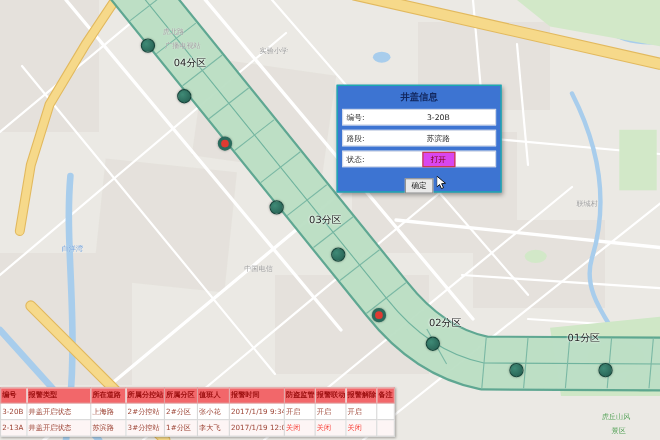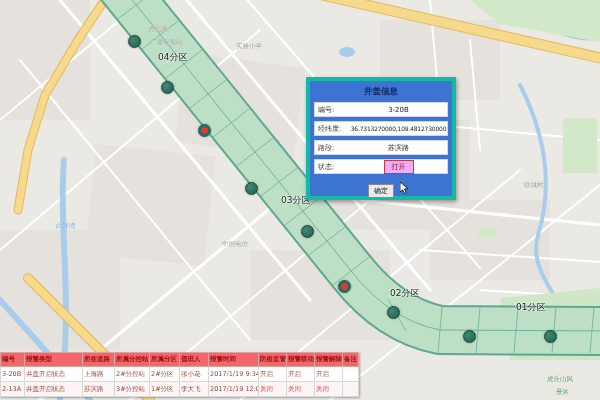--- a/index.html
+++ b/index.html
@@ -9,28 +9,28 @@
   .marker{position:absolute;width:13px;height:13px;border-radius:50%;
     background:radial-gradient(circle at 35% 35%, #3f8a76, #235c4f);
     border:1px solid #16443a;box-sizing:border-box;z-index:5;box-shadow:0 0 2px rgba(0,0,0,.4);}
   .marker.alarm{background:#df3a32;border:3px solid #2b6b5d;}
   
   .district-label{position:absolute;z-index:6;font-size:9px;font-weight:normal;color:#222;
     text-shadow:0 0 2px #fff,0 0 2px #fff;white-space:nowrap;text-align:right;}
   .place-label{position:absolute;z-index:4;font-size:6.5px;white-space:nowrap;text-shadow:0 0 1px #fff;}
   
   #popup{position:absolute;left:306px;top:77px;width:150px;z-index:20;background:#3d74d2;
-    border:4px solid #14b8a6;padding:3px 4px 5px 4px;box-sizing:border-box;box-shadow:1px 2px 4px rgba(0,0,0,.35);}
+    border:1px solid #14b8a6;padding:3px 4px 5px 4px;box-sizing:border-box;box-shadow:1px 2px 4px rgba(0,0,0,.35);}
   #popup .title{text-align:center;color:#12275e;font-weight:bold;font-size:8.5px;padding:2px 0 4px 0;}
   .pfield{background:#fff;border:1px solid #d0d8e8;height:13px;margin-bottom:4px;
     display:flex;align-items:center;font-size:7px;color:#333;}
   .pfield .lbl{width:32px;padding-left:3px;flex:none;}
   .pfield .val{flex:1;text-align:center;color:#222;}
   .pfield .val.small{font-size:6px;letter-spacing:-0.2px;}
-  .badge{display:inline-block;background:#f0abfc;color:#7a0000;font-size:7px;
+  .badge{display:inline-block;background:#d946ef;color:#7a0000;font-size:7px;
     padding:1px 7px;border:1px solid #c93a3a;}
   #confirm-row{text-align:center;position:relative;height:13px;}
   #confirm-btn{display:inline-block;background:#e9e9e9;border:1px solid #8a8a8a;color:#222;
     font-size:7px;padding:1px 5px;cursor:pointer;}
   #cursor-ico{position:absolute;left:86px;top:4px;}
   
   #alarm-table{position:absolute;left:0;top:352px;z-index:15;width:359px;border-collapse:collapse;
     table-layout:fixed;background:#fff;border:1px solid #9a9a9a;box-shadow:1px 1px 2px rgba(0,0,0,.3);}
   #alarm-table th{background:#f2676a;color:#9c0f0f;font-size:6.5px;font-weight:bold;
     border:1px solid #e0a0a0;padding:1px 1px;white-space:nowrap;overflow:hidden;text-align:left;height:11px;}
@@ -153,24 +153,20 @@
       <span class="place-label" style="left: 222px; top: 240px; color: rgb(154, 154, 154);">中国电信</span>
       <span class="place-label" style="left: 547px; top: 375px; color: rgb(78, 154, 78);">虎丘山风</span>
       <span class="place-label" style="left: 556px; top: 388px; color: rgb(78, 154, 78);">景区</span>
     </div>
 
   <div id="popup">
     <div class="title">井盖信息</div>
     <div class="pfield">
       <span class="lbl">编号:</span>
       <span class="val">3-20B</span>
-    </div>
-    <div class="pfield">
-      <span class="lbl">经纬度:</span>
-      <span class="val small">36.7313270000,109.4812730000</span>
     </div>
     <div class="pfield">
       <span class="lbl">路段:</span>
       <span class="val">苏滨路</span>
     </div>
     <div class="pfield">
       <span class="lbl">状态:</span>
       <span class="val"><span class="badge">打开</span></span>
     </div>
     <div id="confirm-row">

